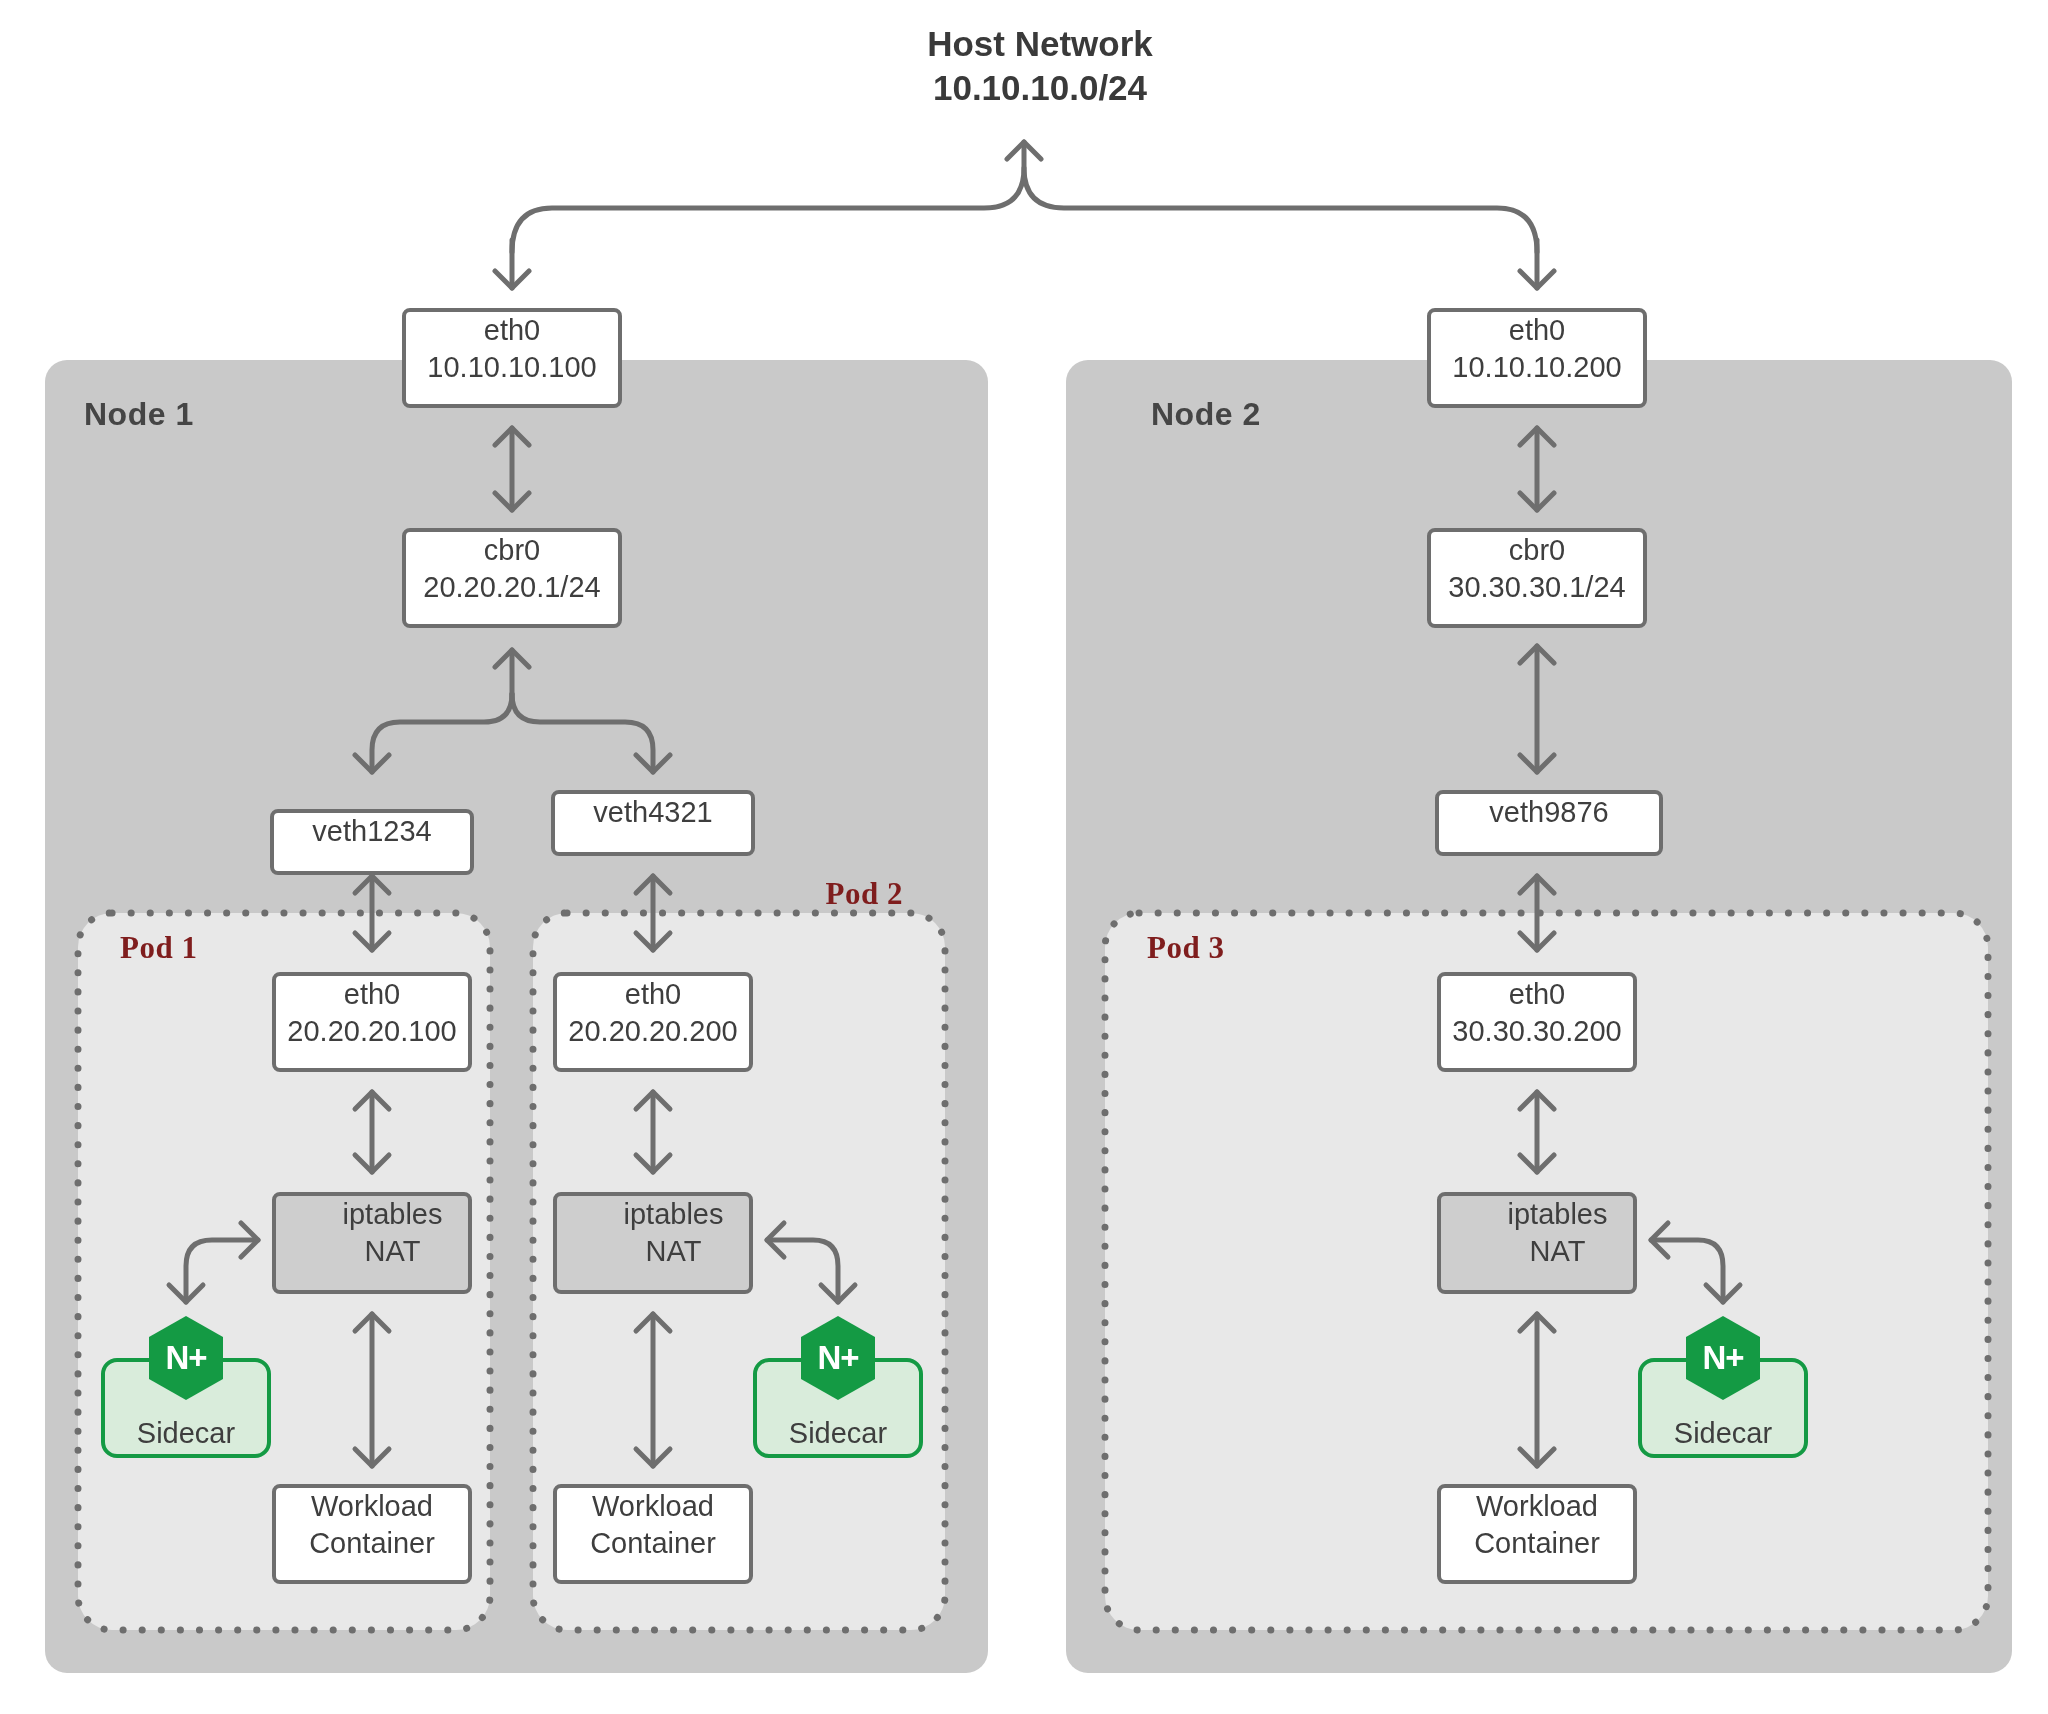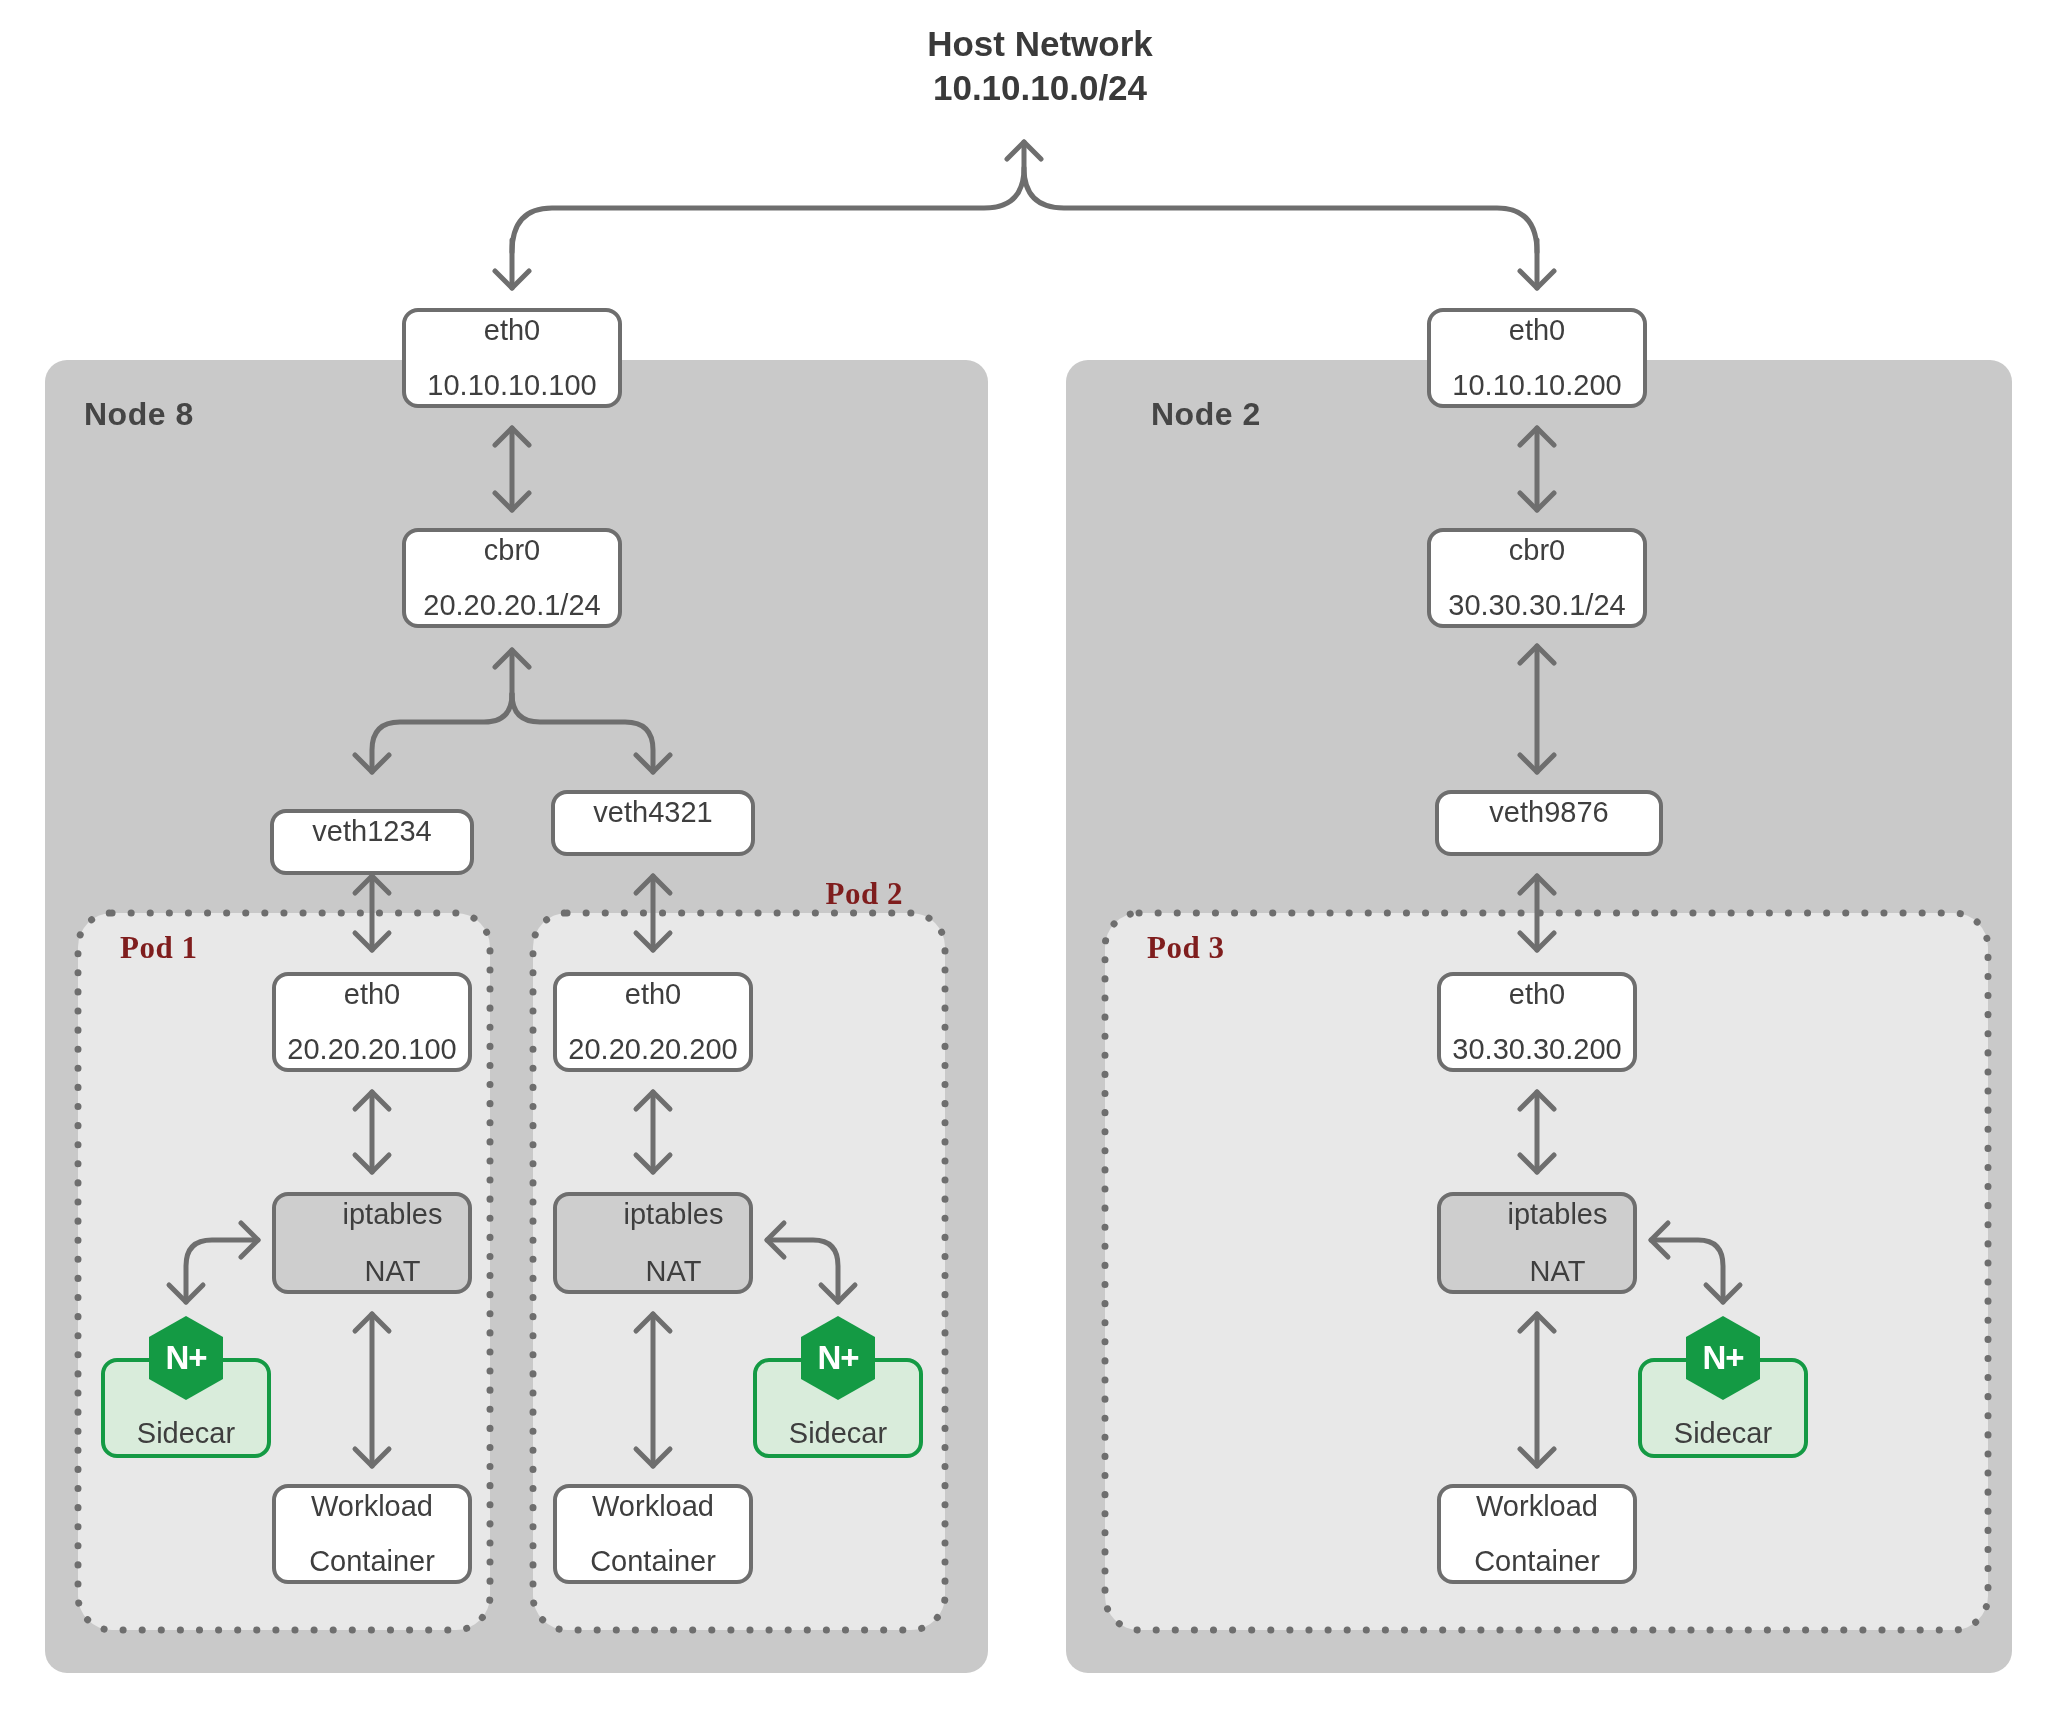--- a/index.html
+++ b/index.html
@@ -40,25 +40,25 @@
     left: 0; top: 0;
     width: 2048px; height: 1714px;
     pointer-events: none;
   }
 
   
   .box {
     position: absolute;
     background: #ffffff;
     border: 4px solid #6e6e6e;
-    border-radius: 16px;
+    border-radius: 8px;
     display: flex;
     flex-direction: column;
     align-items: center;
-    justify-content: space-between;
+    justify-content: flex-start;
     text-align: center;
     font-size: 29px;
     line-height: 1.28;
     color: #3e3e3e;
     box-sizing: border-box;
   }
   .box.nat { background: #cecece; padding-left: 41px; }
 
   .sidecar {
     position: absolute;
@@ -158,21 +158,21 @@
       <path d="M 1537,1314 L 1537,1466" marker-start="url(#ah)" marker-end="url(#ah)"></path>
       <path d="M 1651,1240 L 1698,1240 Q 1723,1240 1723,1266 L 1723,1302" marker-start="url(#ah)" marker-end="url(#ah)"></path>
     </g>
   </svg>
 
   <div class="title">
     <div>Host Network</div>
     <div>10.10.10.0/24</div>
   </div>
 
-  <div class="node-label" style="left:84px; top:396px;">Node 8</div>
+  <div class="node-label" style="left:84px; top:396px;">Node 1</div>
   <div class="node-label" style="left:1106px; top:396px;margin-left:45px;">Node 2</div>
 
   <div class="pod-label" style="left:120px; top:930px;">Pod 1</div>
   <div class="pod-label" style="right:1145px; top:876px;">Pod 2</div>
   <div class="pod-label" style="left:1147px; top:930px;">Pod 3</div>
 
   <div class="box" style="left:402px; top:308px; width:220px; height:100px;">
     <div>eth0</div>
     <div>10.10.10.100</div>
   </div>

